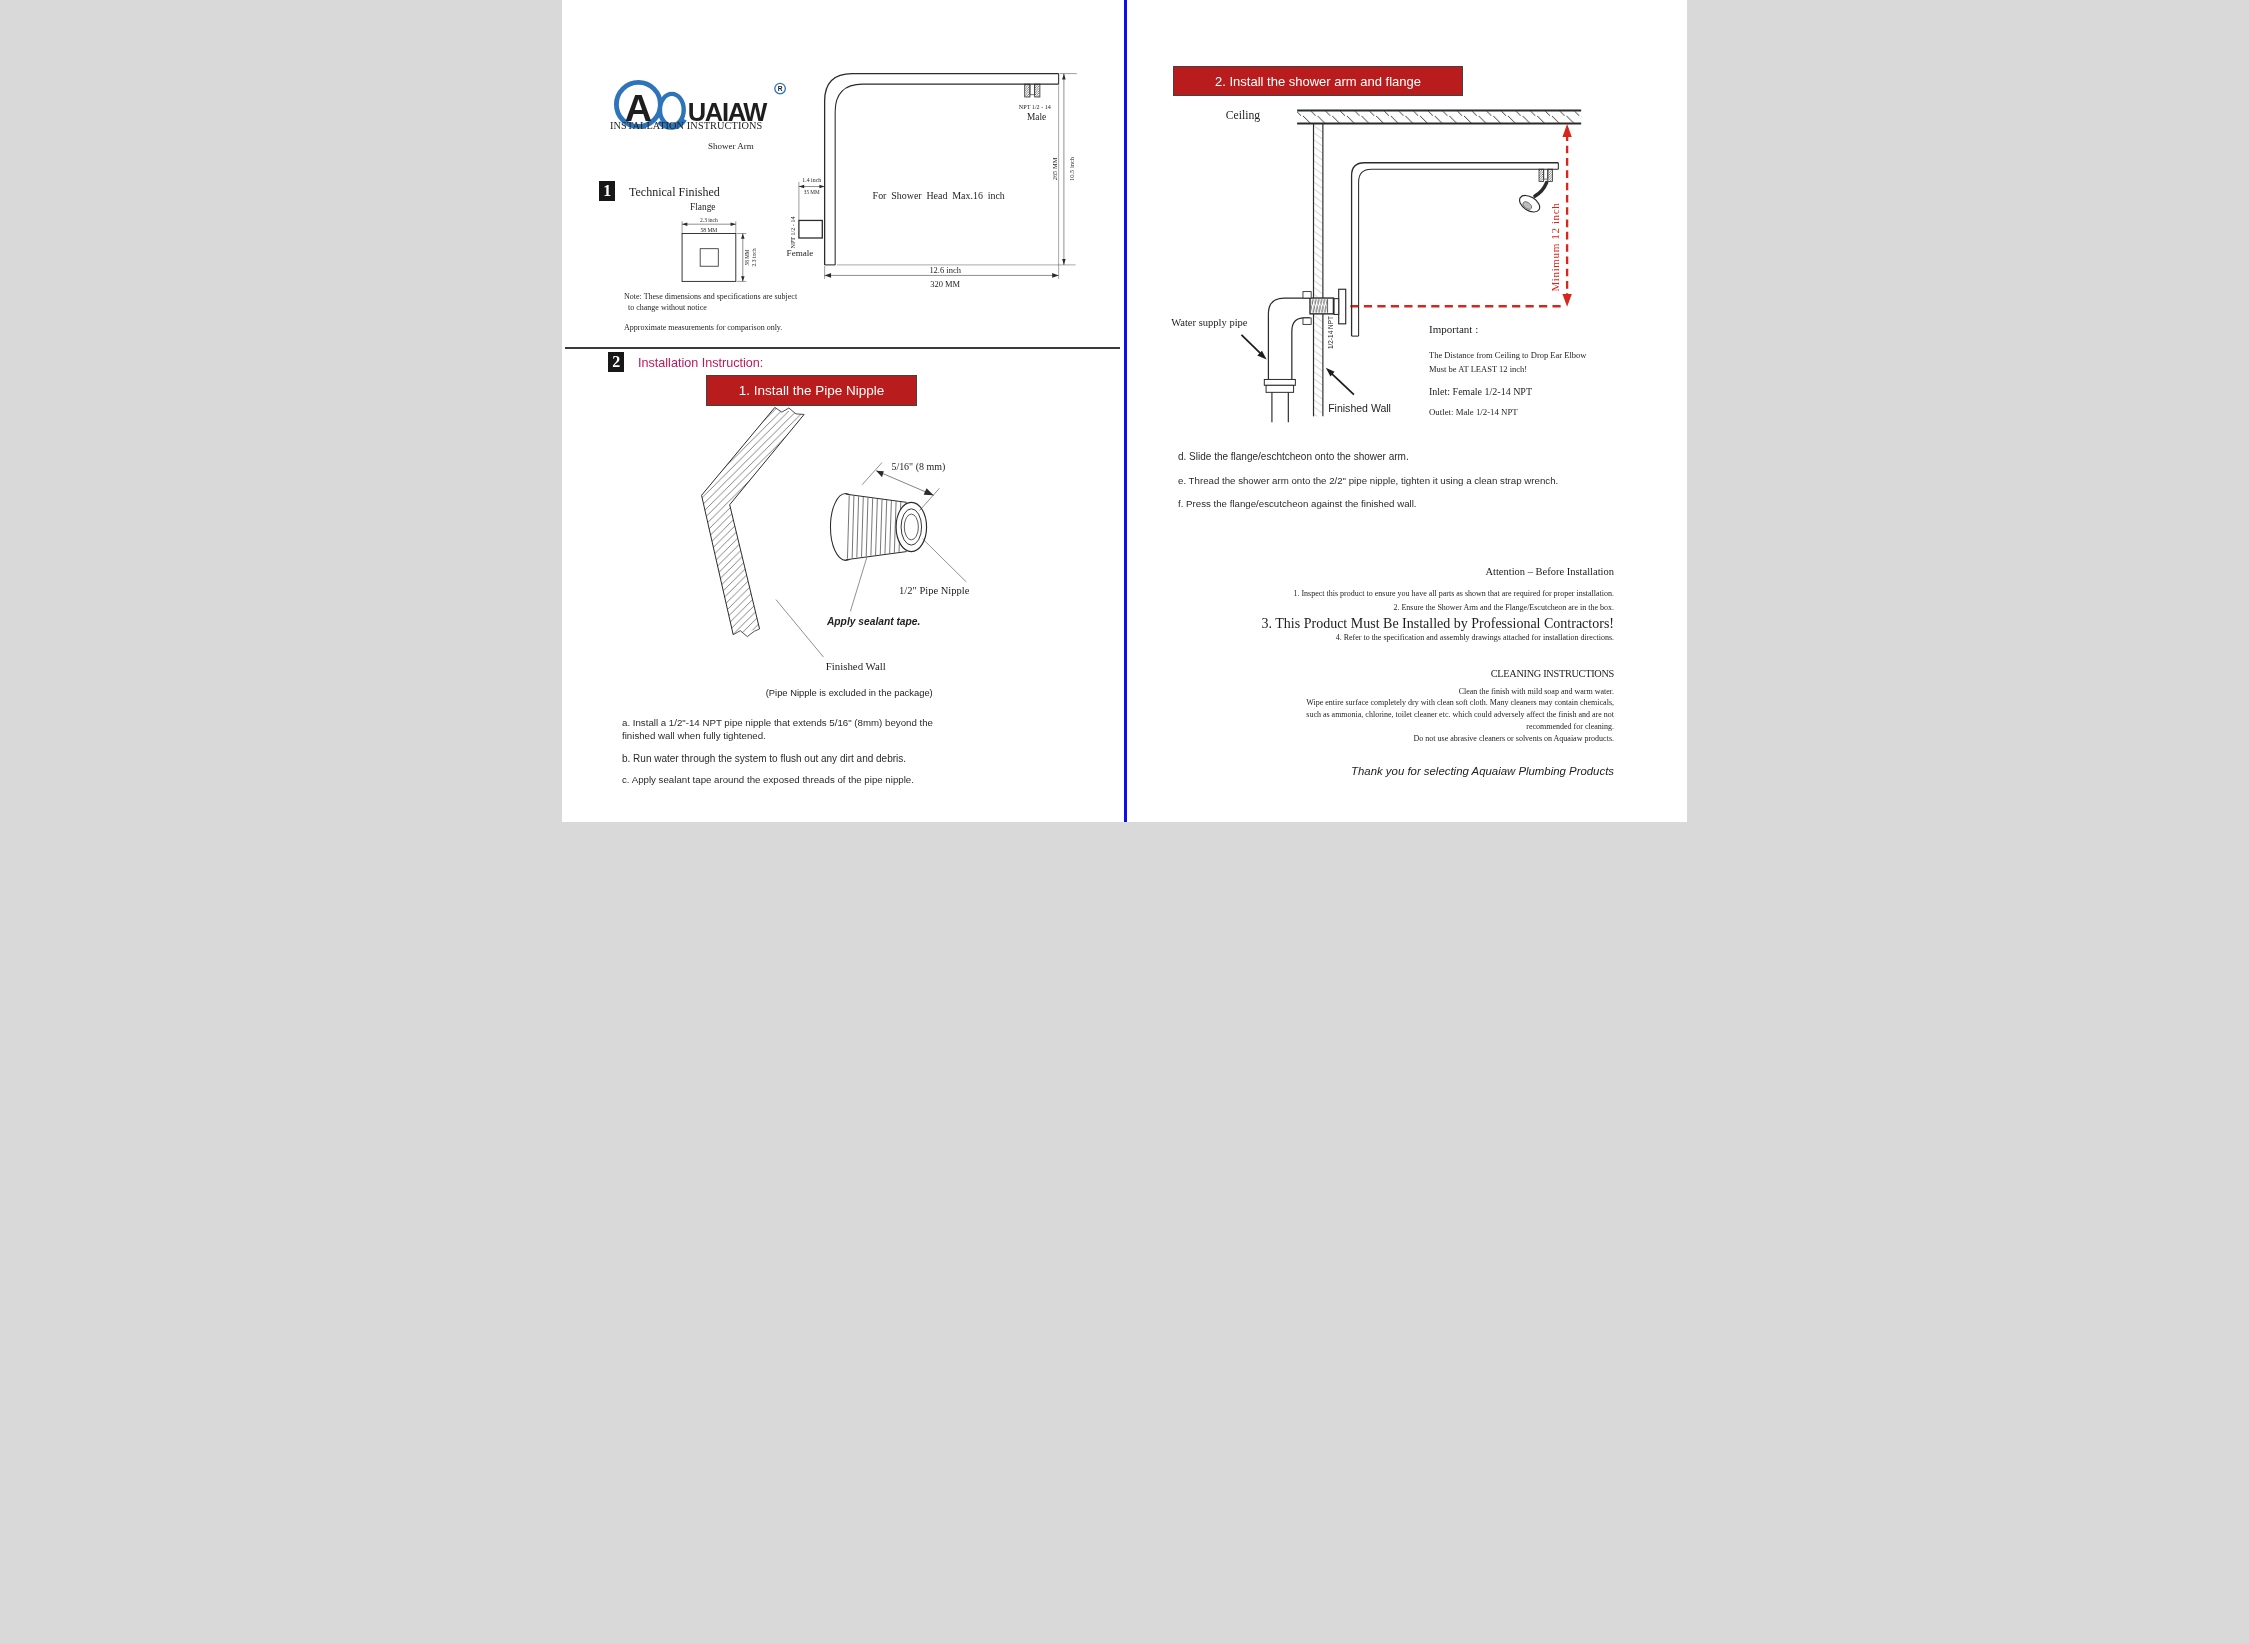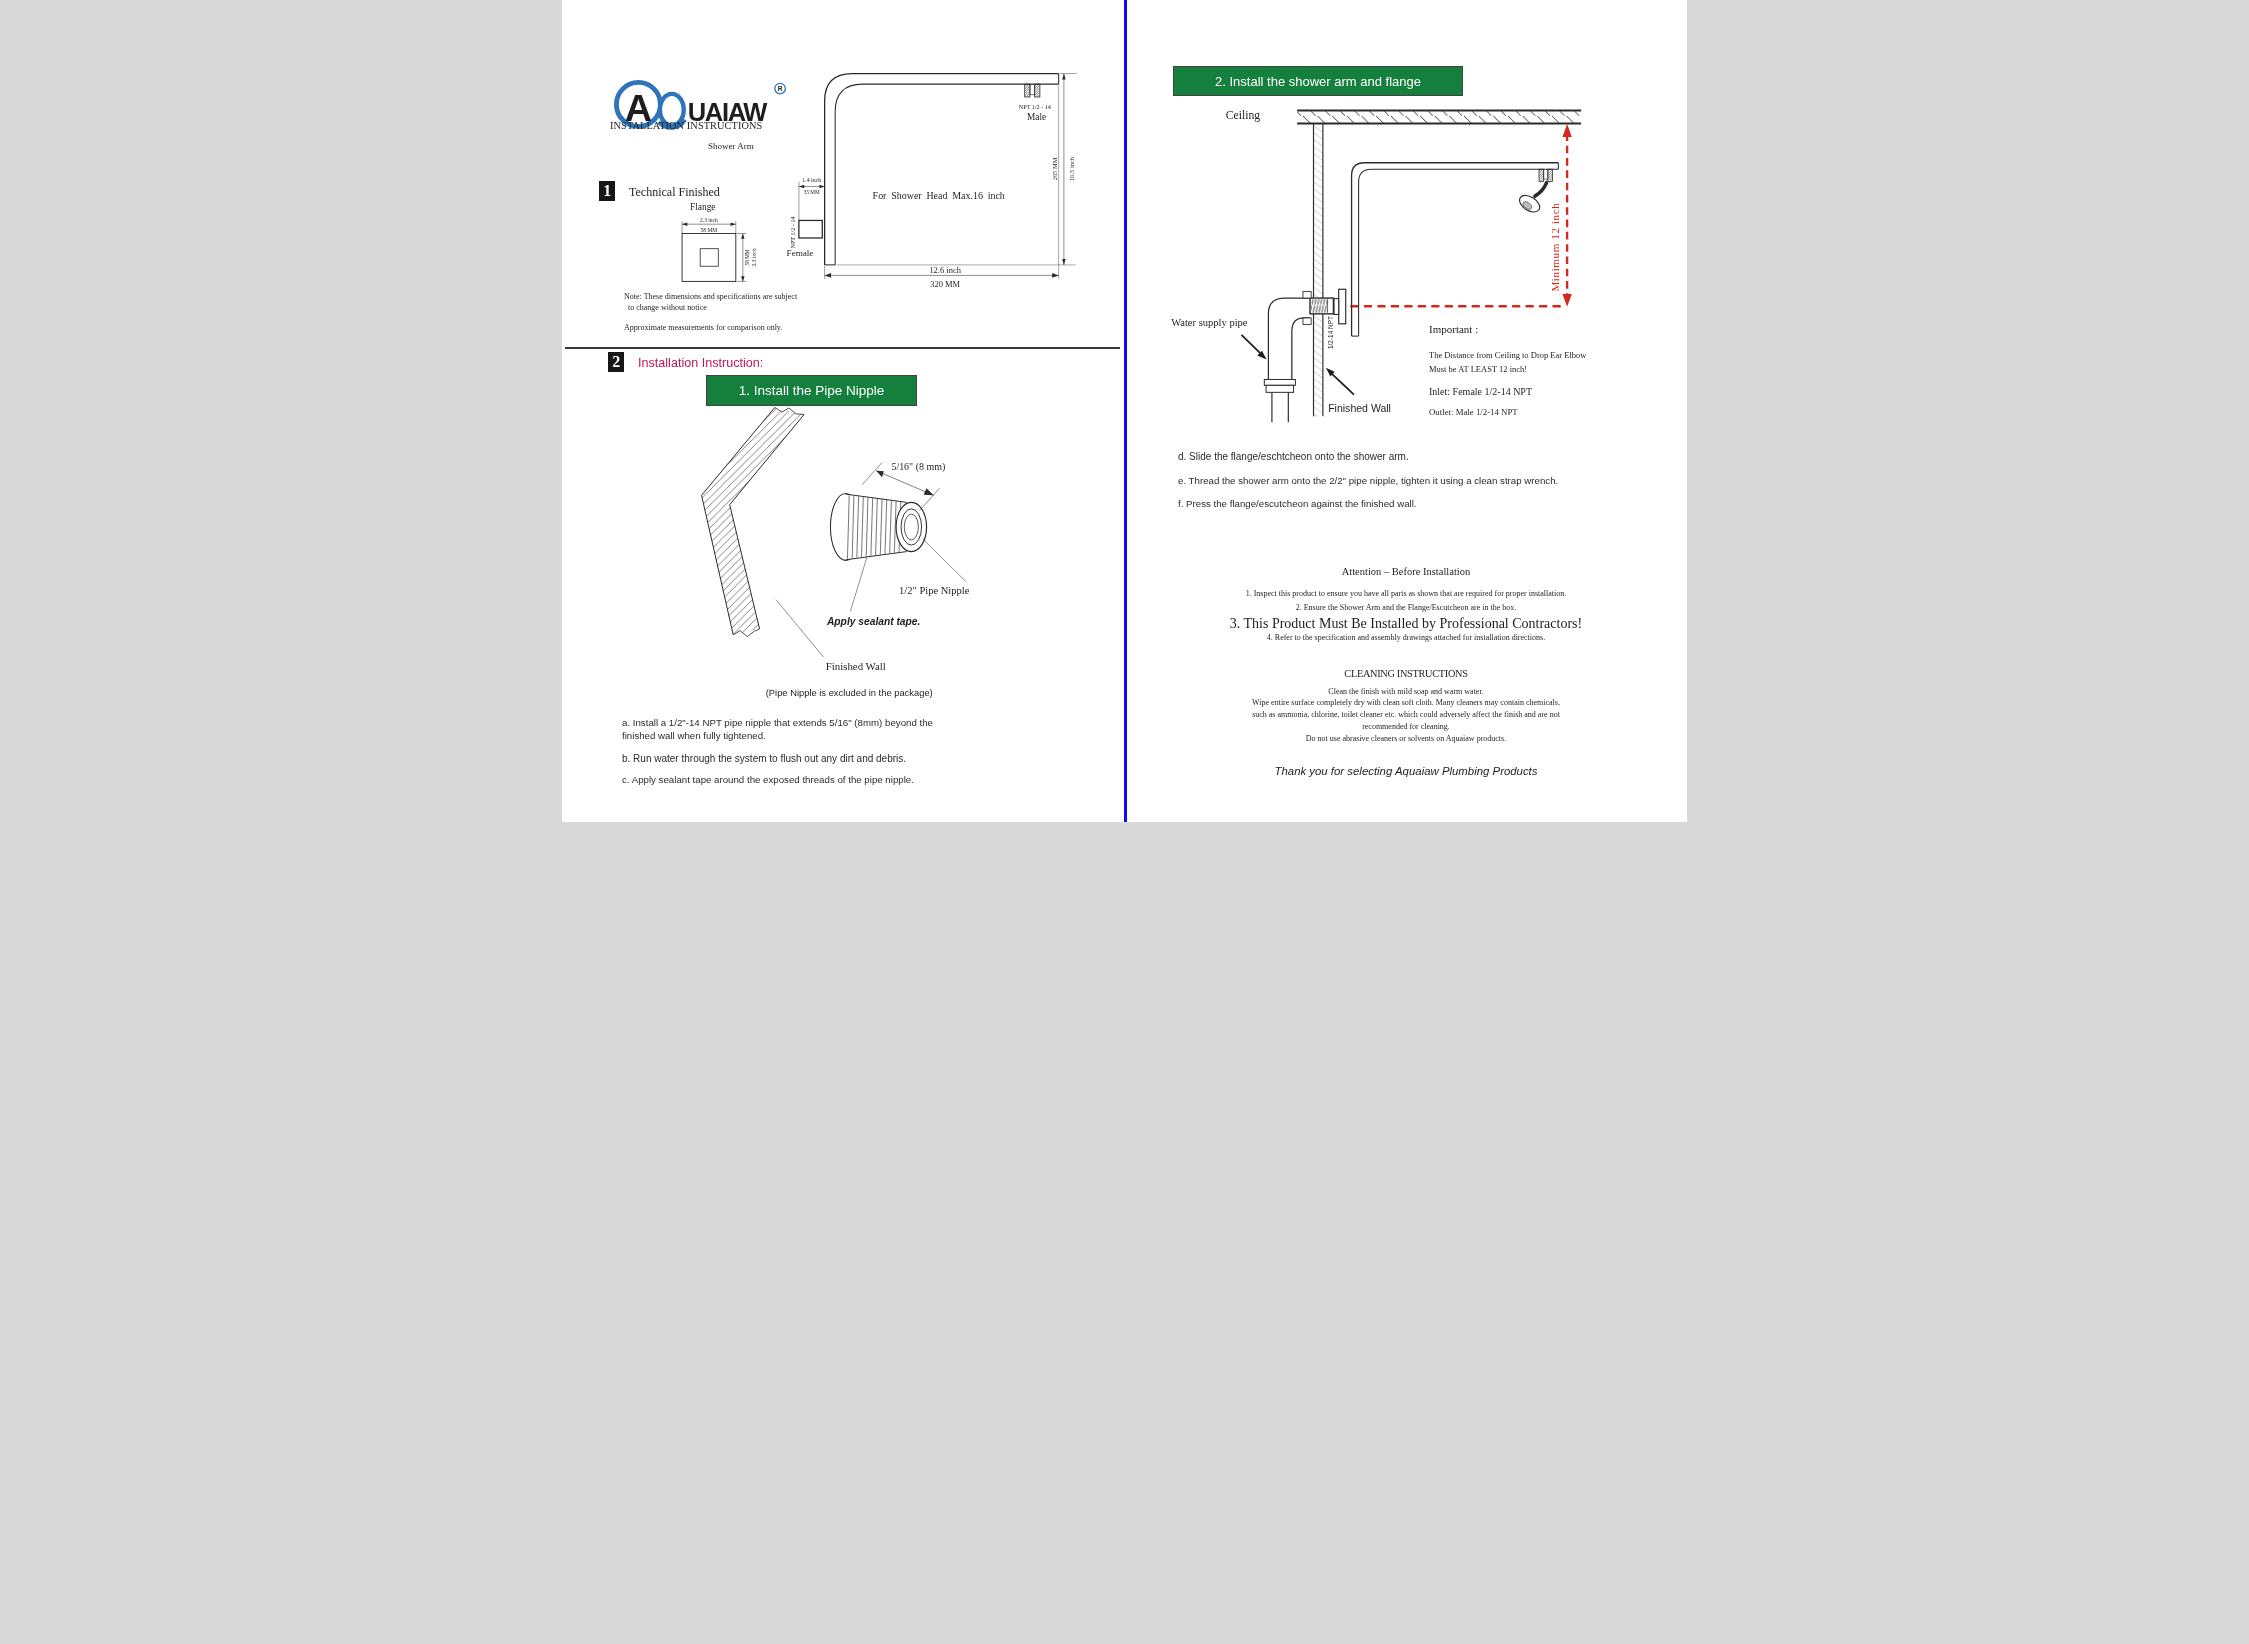--- a/index.html
+++ b/index.html
@@ -2,24 +2,24 @@
 <html style="font-size:9.4px"><head>
 <meta charset="utf-8">
 <style>
   body{margin:0;background:#d9d9d9}
   .page{position:relative;width:1125px;height:822px;background:#ffffff;margin:0 auto;overflow:hidden;color:#1e1e1e}
   .abs{position:absolute}
   .serif{font-family:"Liberation Serif","DejaVu Serif",serif}
   .sans{font-family:"Liberation Sans","DejaVu Sans",sans-serif}
   .b{font-weight:normal}
   .i{font-style:italic}
-  .center{text-align:center}
+  .center{text-align:right}
   .sq{background:#171717;color:#fff;display:flex;align-items:center;justify-content:center;
       font-family:"Liberation Serif","DejaVu Serif",serif;font-weight:bold}
-  .banner{background:#15803d;border:1.2px solid #45423f;color:#fff;display:flex;align-items:center;justify-content:center;
+  .banner{background:#b91c1c;border:1.2px solid #45423f;color:#fff;display:flex;align-items:center;justify-content:center;
       font-family:"Liberation Sans","DejaVu Sans",sans-serif}
   .divider{background:#3a3a3a}
   .bluebar{background:#0d0df0}
   svg{overflow:visible}
   svg text{fill:#1e1e1e}
   .dline{stroke:#2b2b2b}
 </style>
 </head>
 <body>
 

